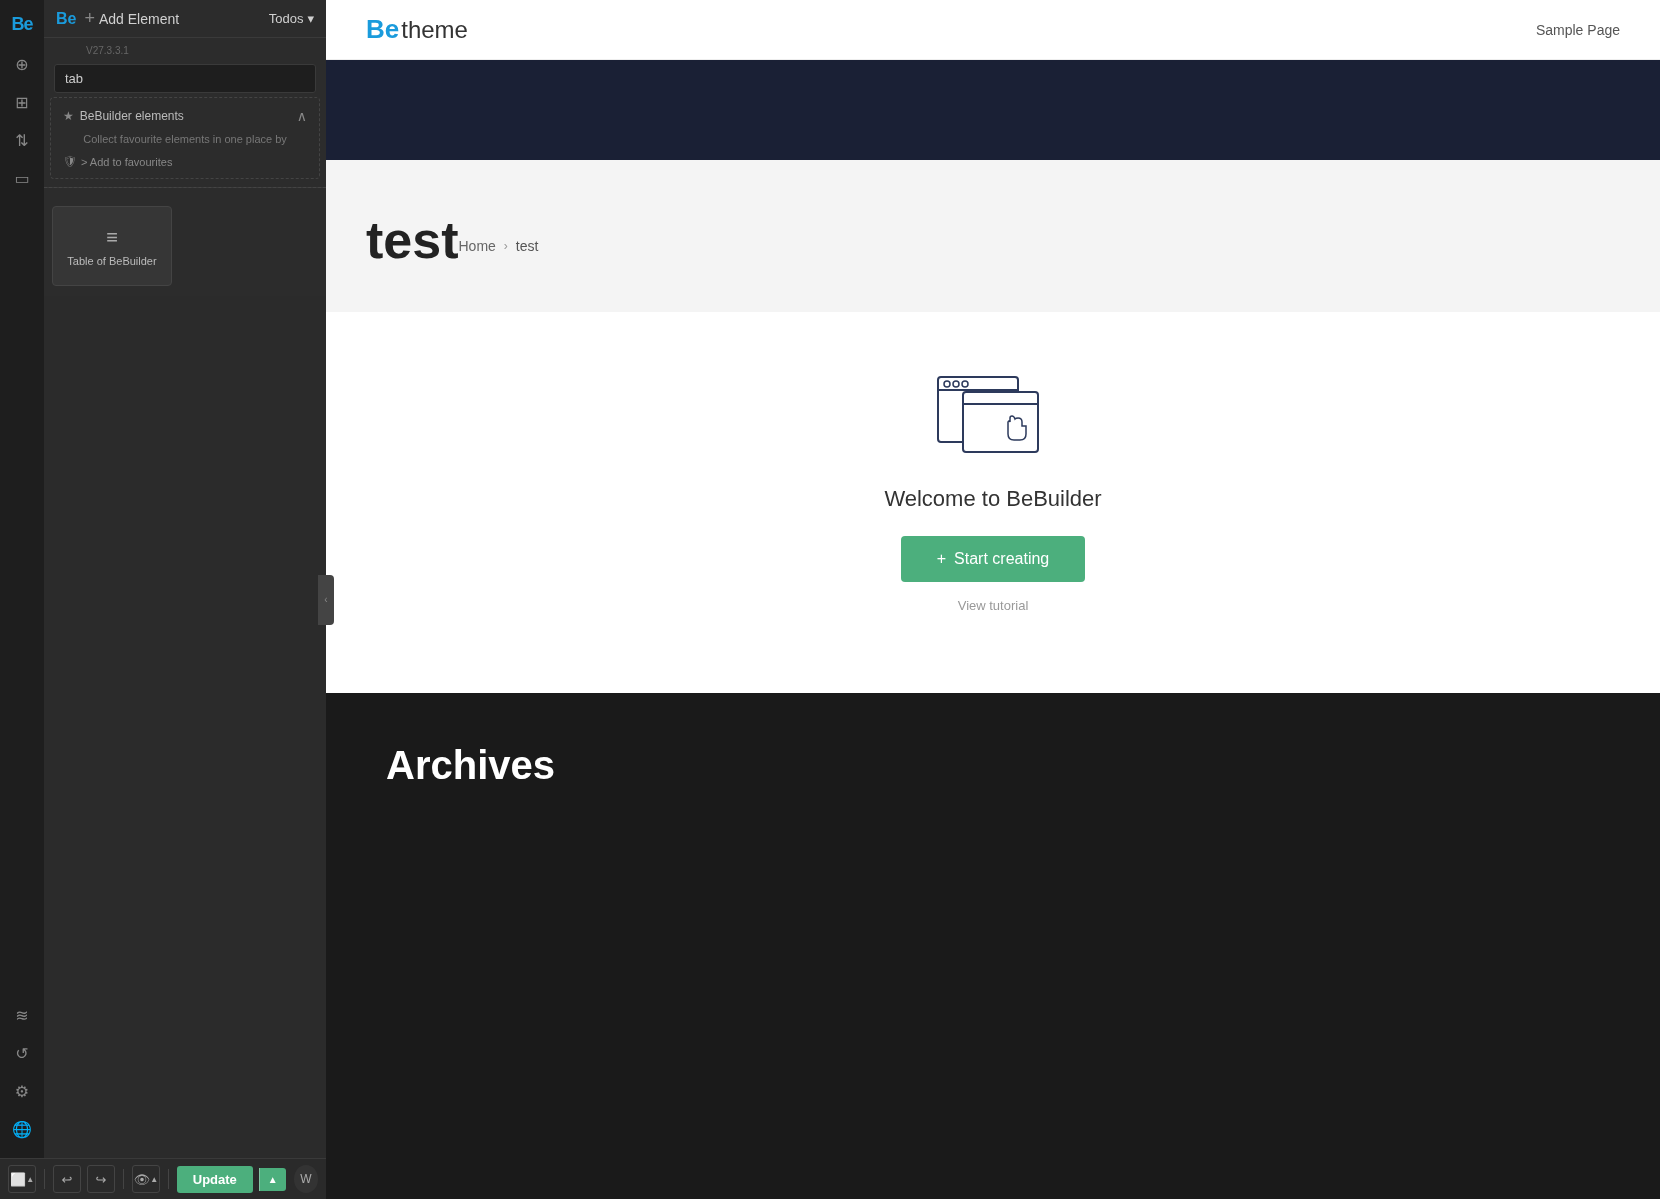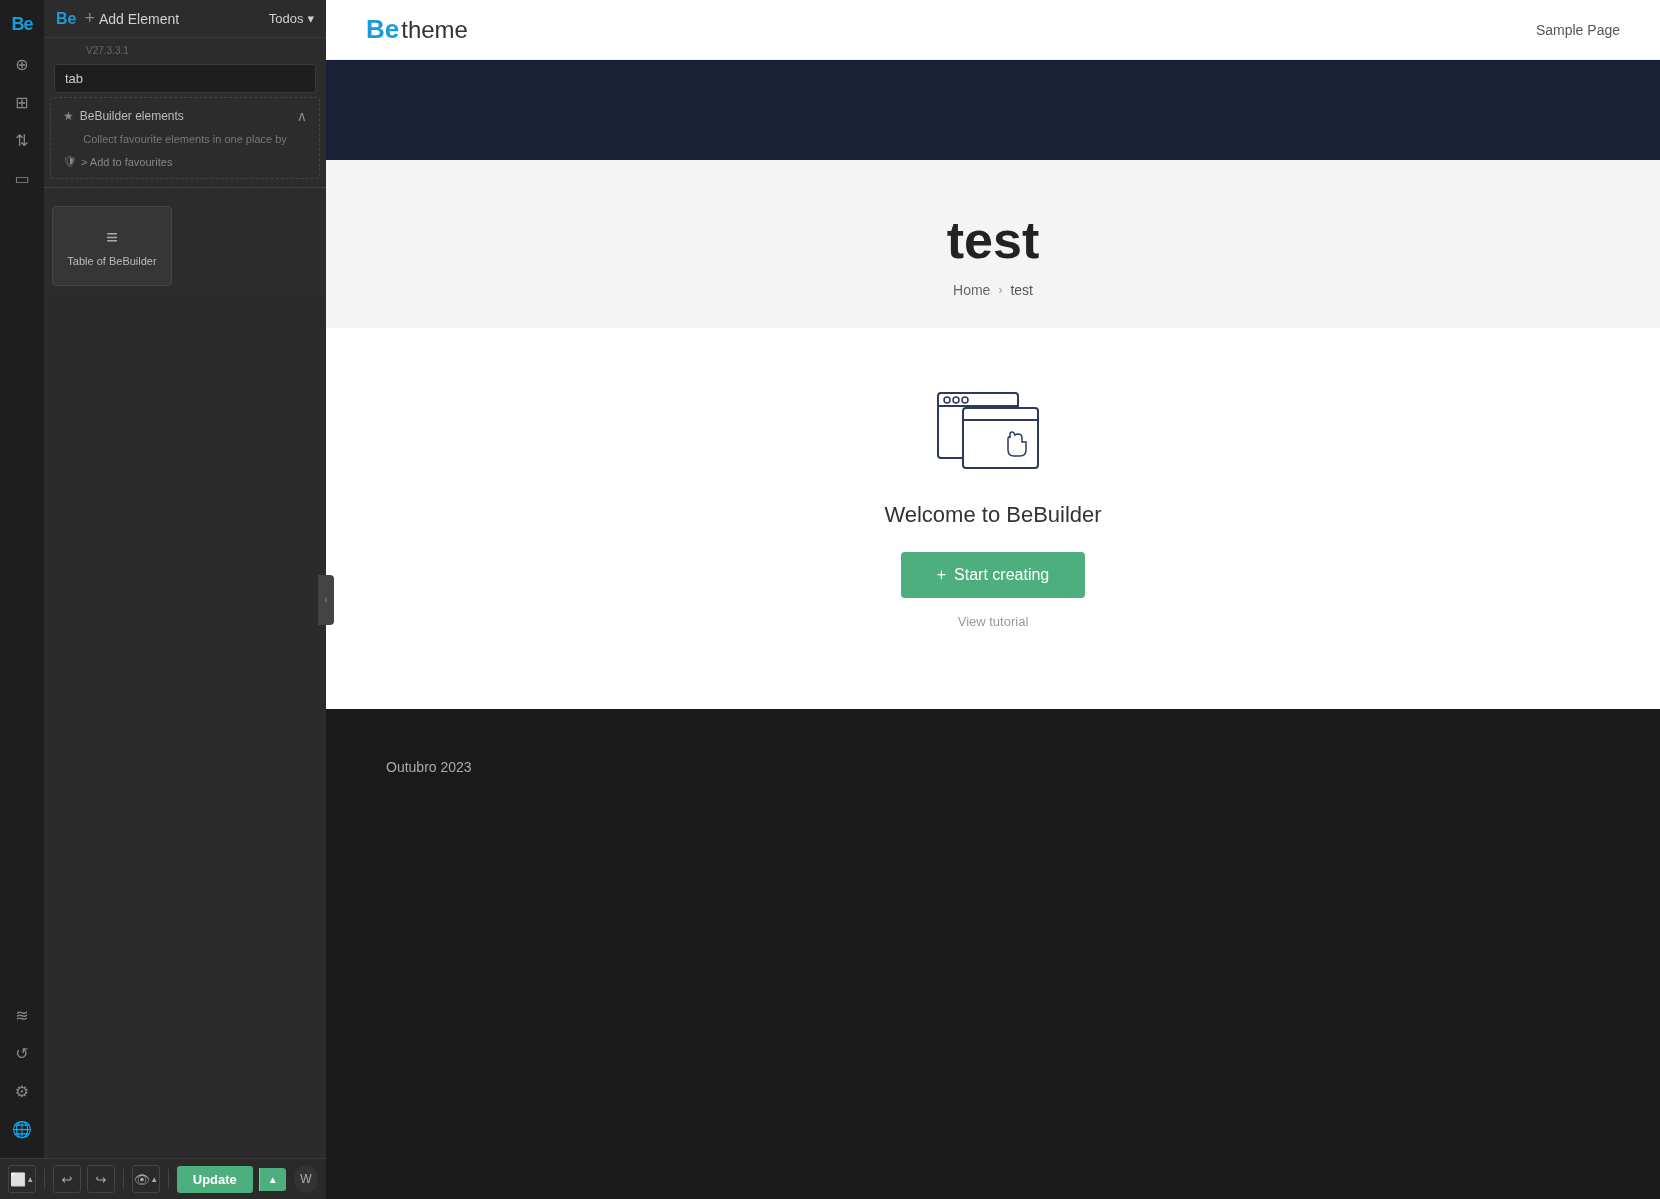--- a/index.html
+++ b/index.html
@@ -236,21 +236,21 @@
     .dark-band {
       background: #1a2035;
       height: 100px;
     }
 
     
     .hero-section {
       background: #f4f4f4;
       padding: 50px 40px 30px;
       display: flex;
-      flex-direction: column;
+      flex-direction: row;
       align-items: center;
       text-align: center;
     }
     .hero-title {
       font-size: 52px;
       font-weight: 700;
       color: #222;
       margin-bottom: 12px;
     }
     .breadcrumb {
@@ -530,15 +530,15 @@
     <button class="start-creating-btn">
       <span>+</span>
       <span>Start creating</span>
     </button>
     <a class="view-tutorial-link" href="#">
       <span>View tutorial</span>
     </a>
   </div>
 
   <div class="archives-section">
-    <p class="archives-month">Outubro 2023</p>
+    <h2 class="archives-title">Archives</h2>
   </div>
 </div>
 
 </body></html>

